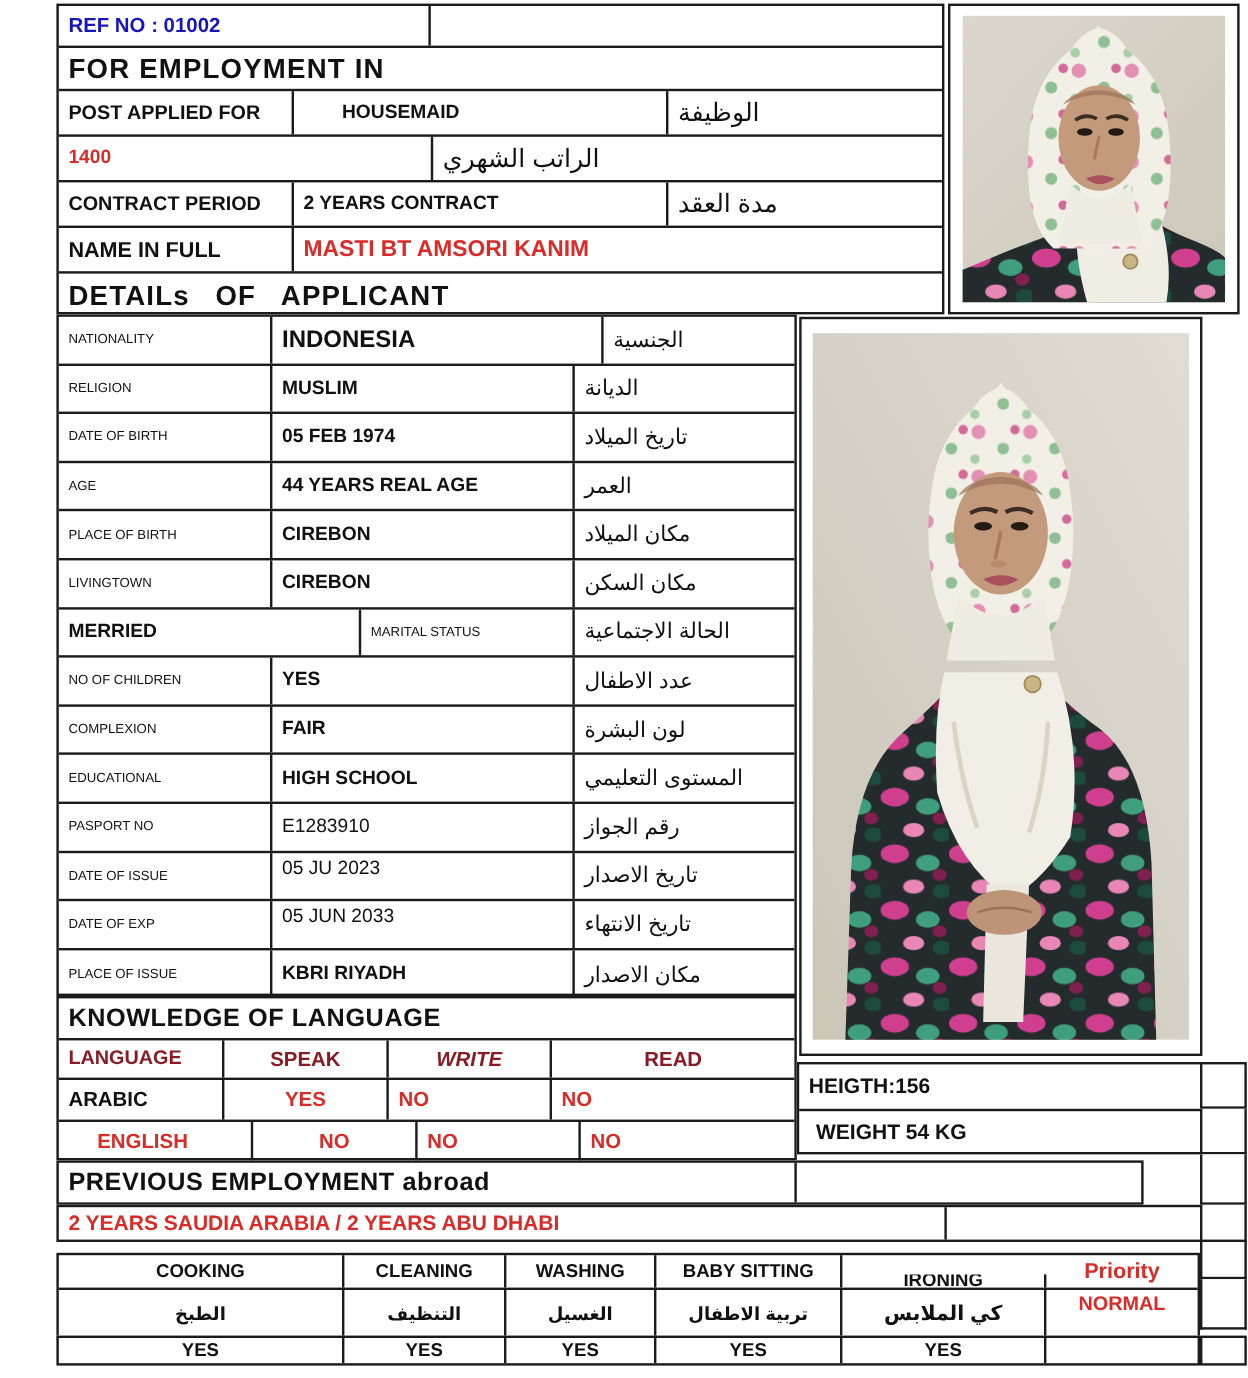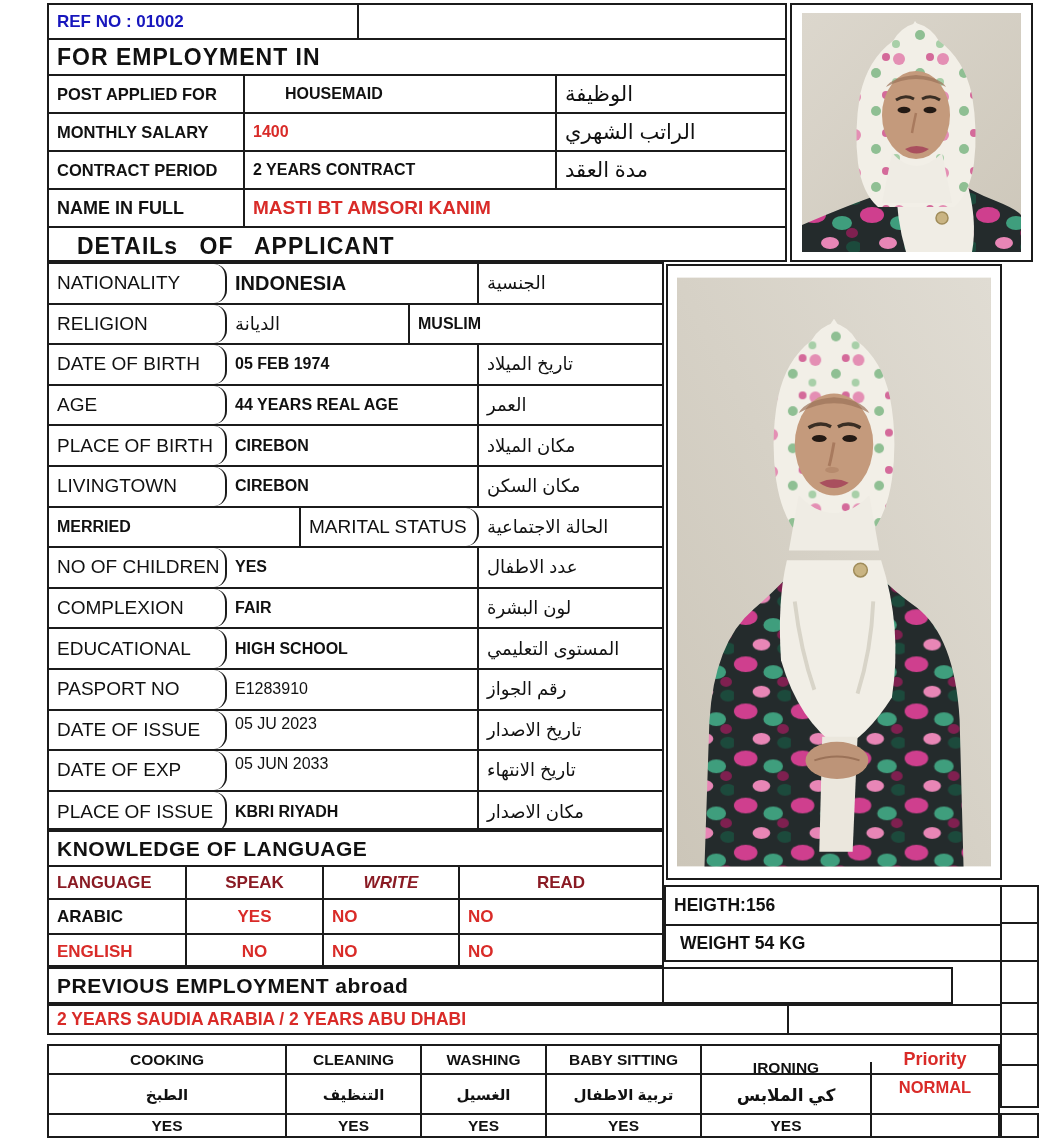--- a/index.html
+++ b/index.html
@@ -5,33 +5,33 @@
   html,body{margin:0;padding:0;background:#ffffff;}
   body{width:1040px;height:1148px;position:relative;font-family:"Liberation Sans","DejaVu Sans",sans-serif;color:#111;}
   .page{position:absolute;inset:0;background:#fff;}
   .box{position:absolute;box-sizing:border-box;border:2px solid #1b1b1b;background:#fff;}
   .row{display:flex;box-sizing:border-box;border-bottom:2px solid #1b1b1b;align-items:stretch;}
   .row:last-child{border-bottom:none;}
   .cell{box-sizing:border-box;border-right:2px solid #1b1b1b;display:flex;align-items:center;padding:0 8px;overflow:hidden;white-space:nowrap;}
   .cell:last-child{border-right:none;}
   .grow{flex:1 1 auto;}
   .b{font-weight:bold;}
-  .lbl{font-size:19px;border-radius:13px;}
+  .lbl{font-size:11px;}
   .lblb{font-size:16.5px;font-weight:bold;}
   .val{font-size:16px;font-weight:bold;}
   .valn{font-size:16px;font-weight:normal;}
   .big{font-size:20px;}
   .red{color:#d92b28;}
   .blue{color:#1716bd;}
   .maroon{color:#8a1b24;}
   .ar{justify-content:flex-end;font-size:18px;direction:rtl;padding-right:10px;}
   .arbig{font-size:21px;}
   .title{font-size:23px;font-weight:bold;letter-spacing:1px;}
   .title2{font-size:21px;font-weight:bold;letter-spacing:.5px;}
-  .spread{word-spacing:14px;margin-left:20px;}
+  .spread{word-spacing:14px;}
   .center{justify-content:center;padding:0;}
   .photo-frame{padding:8px 10px;display:flex;align-items:center;justify-content:center;}
   .photo-frame svg{display:block;}
   .strip{position:absolute;left:1000px;width:39px;box-sizing:border-box;}
   .strip .sc{box-sizing:border-box;border:2px solid #1b1b1b;border-top:none;background:#fff;}
   .strip .sc.first{border-top:2px solid #1b1b1b;}
 </style>
 </head>
 <body>
 
@@ -46,21 +46,20 @@
     </div>
     <div class="row" style="height:36px;">
       <div class="cell grow title">FOR EMPLOYMENT IN</div>
     </div>
     <div class="row" style="height:38px;">
       <div class="cell lblb" style="width:196px;">POST APPLIED FOR</div>
       <div class="cell val" style="width:312px;padding-left:40px;">HOUSEMAID</div>
       <div class="cell grow ar arbig">الوظيفة</div>
     </div>
     <div class="row" style="height:38px;">
-      <div class="cell lblb" style="width:196px;">MONTHLY SALARY</div>
       <div class="cell val red" style="width:312px;">1400</div>
       <div class="cell grow ar arbig">الراتب الشهري</div>
     </div>
     <div class="row" style="height:38px;">
       <div class="cell lblb" style="width:196px;">CONTRACT PERIOD</div>
       <div class="cell val" style="width:312px;">2 YEARS CONTRACT</div>
       <div class="cell grow ar arbig">مدة العقد</div>
     </div>
     <div class="row" style="height:38px;">
       <div class="cell b" style="width:196px;font-size:18px;">NAME IN FULL</div>
@@ -108,27 +107,27 @@
       <path d="M114,100 Q111,114 110,120" stroke="#a87a5e" stroke-width="2.5" fill="none"></path>
       <path d="M103,136 Q114,130 127,136 Q114,145 103,136 Z" fill="#a94f5e"></path>
       <path d="M90,140 Q114,166 140,140 L150,190 L80,190 Z" fill="#efece4"></path>
       <circle cx="140" cy="205" r="6" fill="#c9b483" stroke="#a08c5a" stroke-width="1.5"></circle>
     </svg>
   </div>
 
   <div class="box" style="left:47px;top:262px;width:617px;height:568px;">
     <div class="row" style="height:40.6px;">
       <div class="cell lbl" style="width:178px;">NATIONALITY</div>
-      <div class="cell val big" style="width:252px;">INDONESIA</div>
+      <div class="cell val big" style="width:276px;">INDONESIA</div>
       <div class="cell grow ar">الجنسية</div>
     </div>
     <div class="row" style="height:40.6px;">
       <div class="cell lbl" style="width:178px;">RELIGION</div>
+      <div class="cell val" style="width:252px;">MUSLIM</div>
       <div class="cell grow ar">الديانة</div>
-      <div class="cell val" style="width:252px;">MUSLIM</div>
     </div>
     <div class="row" style="height:40.6px;">
       <div class="cell lbl" style="width:178px;">DATE OF BIRTH</div>
       <div class="cell val" style="width:252px;">05 FEB 1974</div>
       <div class="cell grow ar">تاريخ الميلاد</div>
     </div>
     <div class="row" style="height:40.6px;">
       <div class="cell lbl" style="width:178px;">AGE</div>
       <div class="cell val" style="width:252px;">44 YEARS REAL AGE</div>
       <div class="cell grow ar">العمر</div>
@@ -241,21 +240,21 @@
       <div class="cell b maroon center" style="width:137px;font-size:17px;">SPEAK</div>
       <div class="cell b maroon center" style="width:136px;font-size:17px;font-style:italic;">WRITE</div>
       <div class="cell grow b maroon center" style="font-size:17px;">READ</div>
     </div>
     <div class="row" style="height:35px;">
       <div class="cell b" style="width:138px;font-size:17px;">ARABIC</div>
       <div class="cell b red center" style="width:137px;font-size:17px;">YES</div>
       <div class="cell b red" style="width:136px;font-size:17px;">NO</div>
       <div class="cell grow b red" style="font-size:17px;">NO</div>
     </div>
-    <div class="row" style="height:34px;">
+    <div class="row" style="height:34px;padding-left:24px;">
       <div class="cell b red" style="width:138px;font-size:17px;">ENGLISH</div>
       <div class="cell b red center" style="width:137px;font-size:17px;">NO</div>
       <div class="cell b red" style="width:136px;font-size:17px;">NO</div>
       <div class="cell grow b red" style="font-size:17px;">NO</div>
     </div>
   </div>
 
   <div class="box" style="left:664px;top:885px;width:338px;height:77px;">
     <div class="row" style="height:39px;">
       <div class="cell grow b" style="font-size:17.5px;">HEIGTH:156</div>

